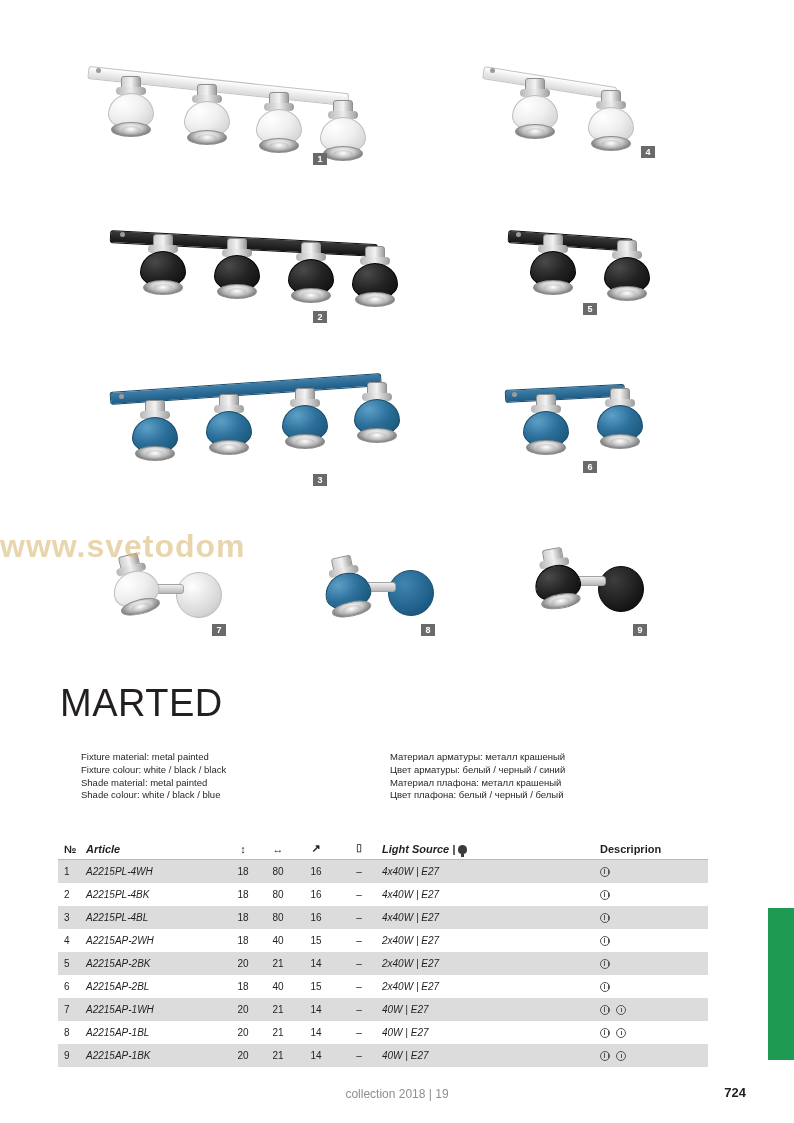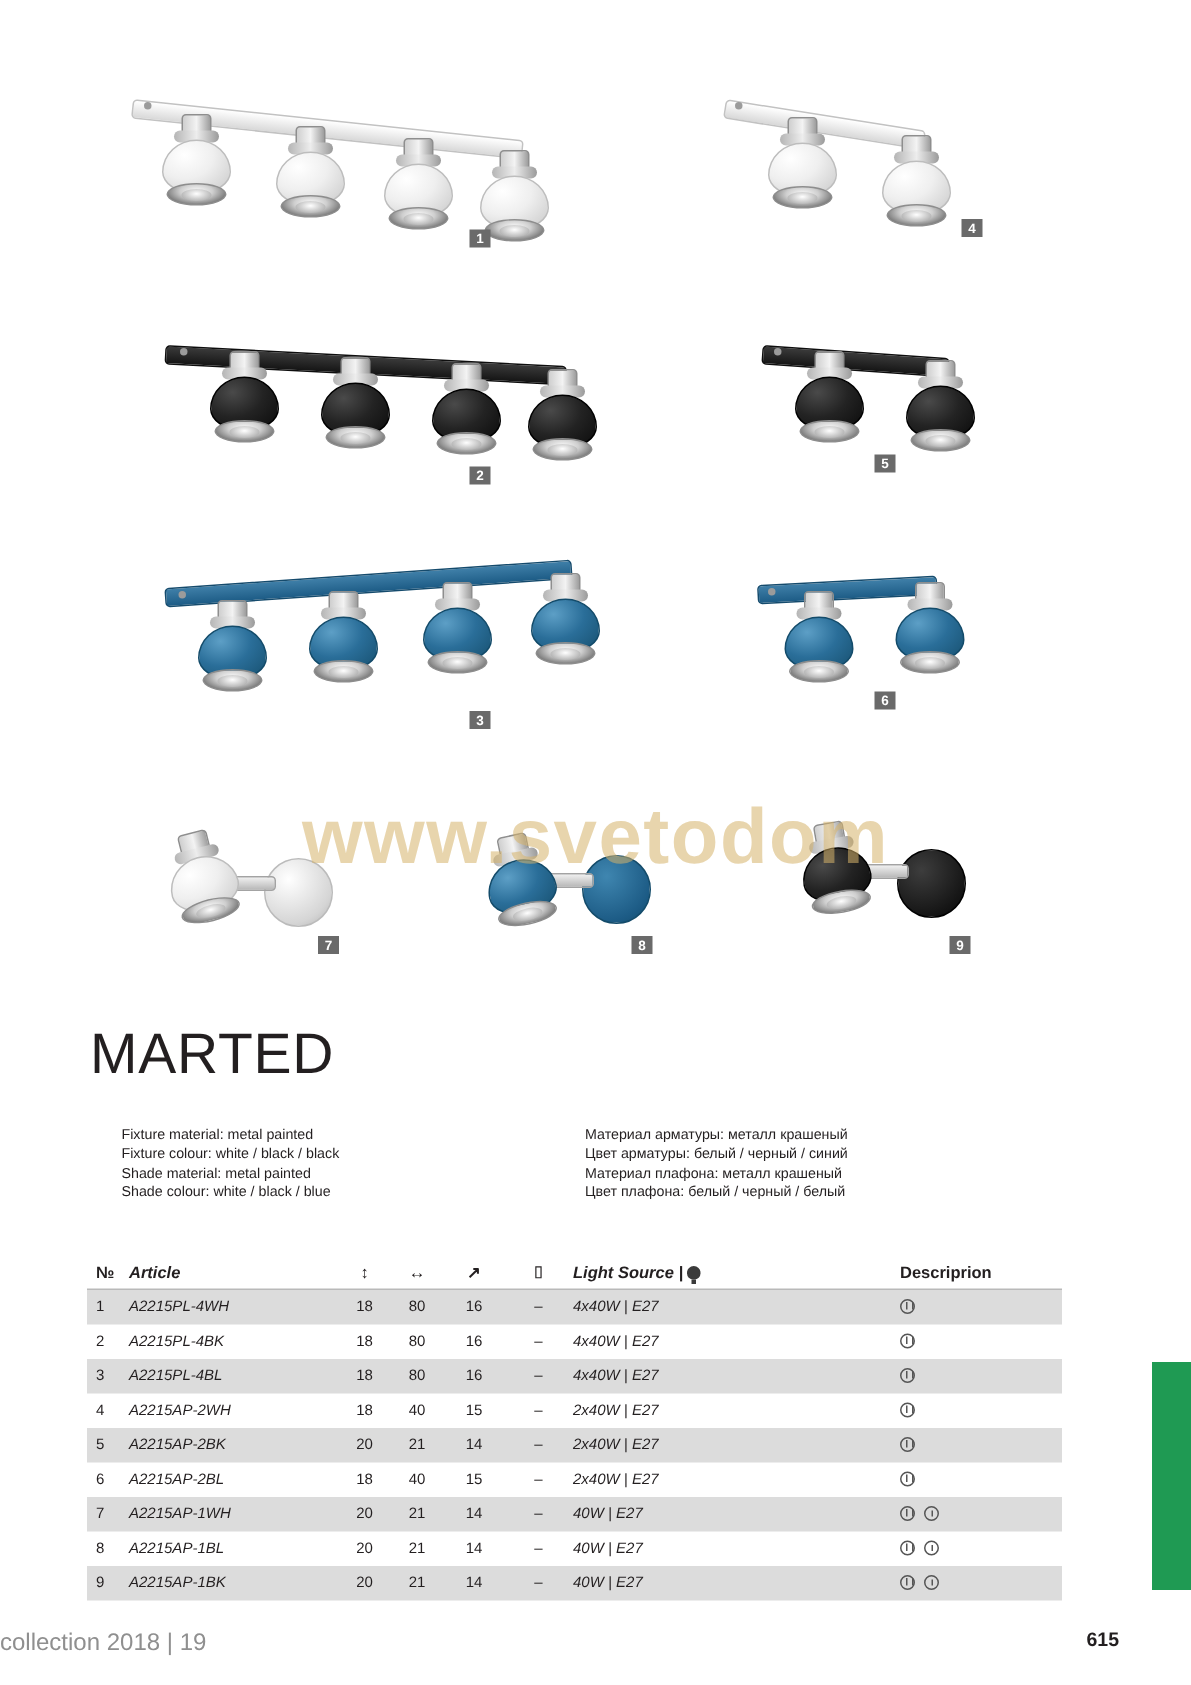--- a/index.html
+++ b/index.html
@@ -13,23 +13,23 @@
     overflow: hidden;
   }
 
   
   .gallery { position: relative; width: 794px; height: 660px; }
 
   .watermark {
     position: absolute;
     left: 0; right: 0;
     top: 528px;
-    text-align: center;
+    text-align: left;
     font-family: "Liberation Sans", sans-serif;
-    font-size: 52px;
+    font-size: 32px;
     font-weight: bold;
     letter-spacing: 1px;
     color: rgba(214,178,106,0.55);
     pointer-events: none;
     z-index: 7;
     white-space: nowrap;
   }
 
   .num-tag {
     position: absolute;
@@ -154,22 +154,22 @@
     display:block;
     transform: rotate(-90deg);
     transform-origin: left top;
     position:absolute; left:18px; top:146px;
     white-space:nowrap; font-size:8.5px; font-weight:bold; letter-spacing:0.6px;
     line-height:10px;
   }
 
   
   .footer-center {
-    position:absolute; left:0; right:0; top:1087px; text-align:left;
-    font-size:16px; color:#8f8f8f;
+    position:absolute; left:0; right:0; top:1087px; text-align:center;
+    font-size:12px; color:#8f8f8f;
   }
   .footer-page {
     position:absolute; right:48px; top:1085px;
     font-size:13px; font-weight:bold; color:#231f20;
   }
 </style>
 </head>
 <body>
 
 <div class="gallery">
@@ -508,13 +508,13 @@
 </div>
 
 <div class="side-tab">
   <span>
     <br>
     
   </span>
 </div>
 
 <div class="footer-center">collection 2018 | 19</div>
-<div class="footer-page">615</div>
+<div class="footer-page">724</div>
 
 </body></html>

